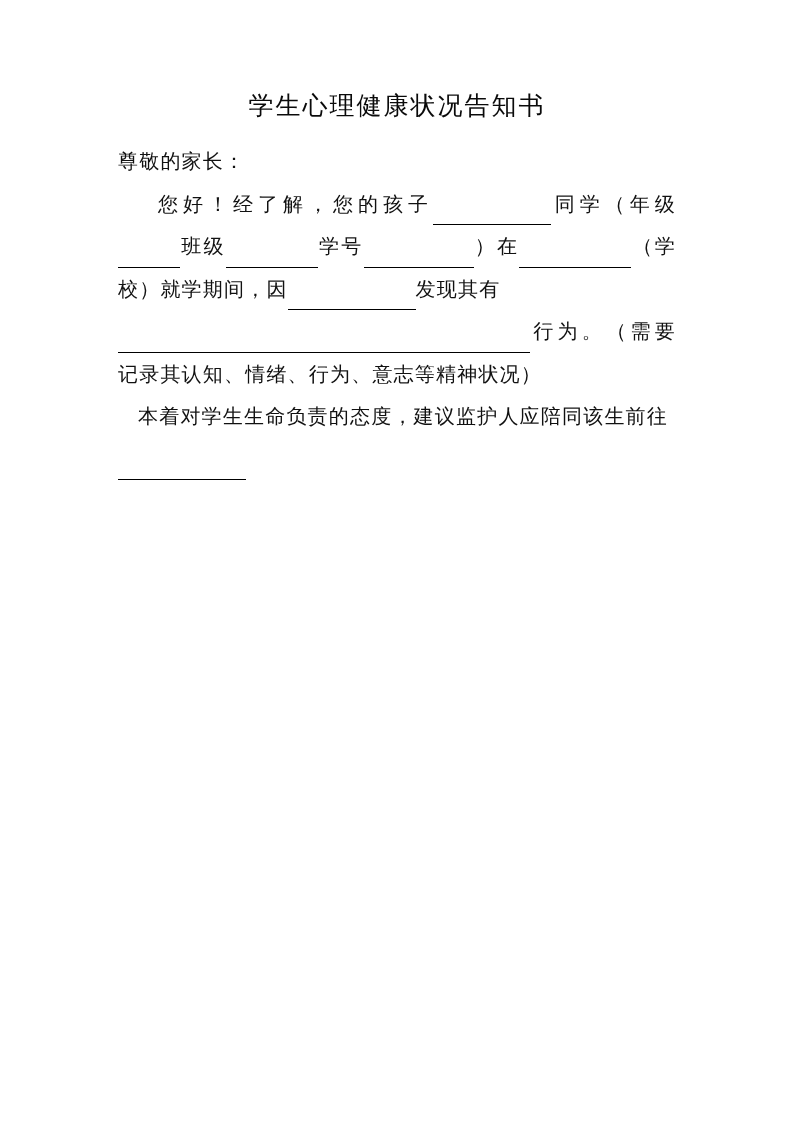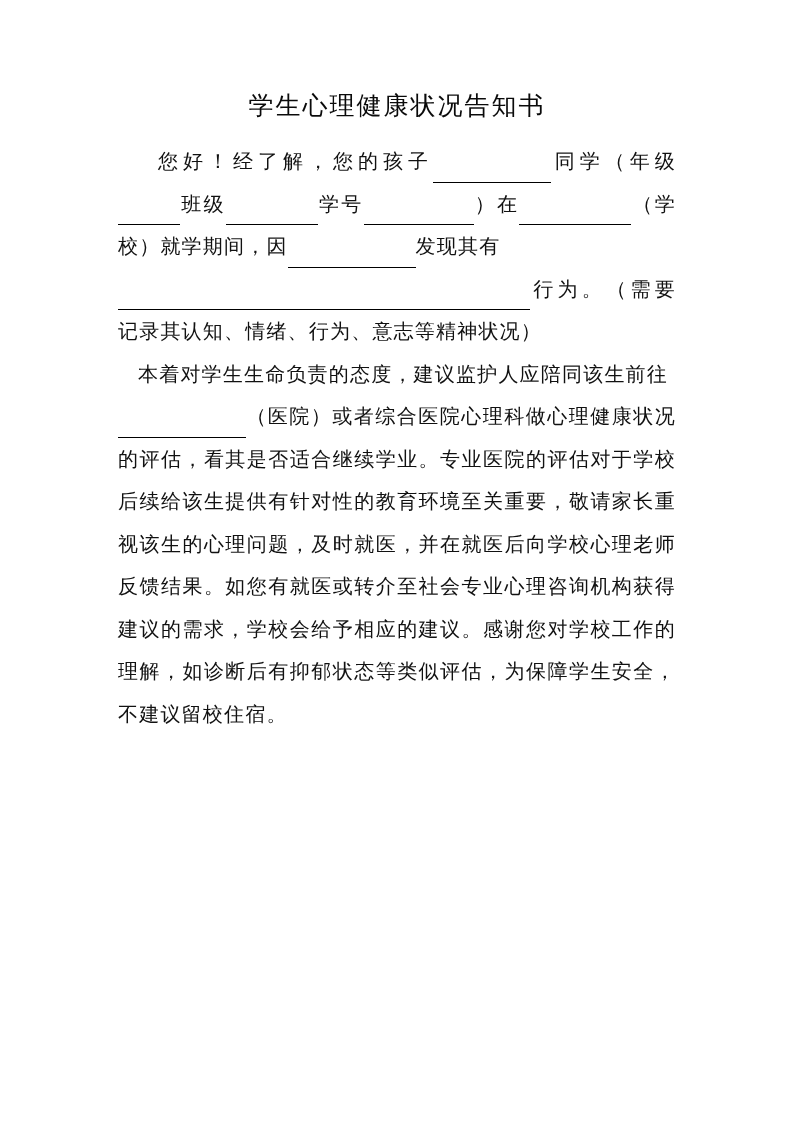--- a/index.html
+++ b/index.html
@@ -83,20 +83,21 @@
   .blank-hosp   { width: 128px; }
 </style>
 </head>
 <body>
 
 <div class="page">
   <div class="doc-body">
 
     <h1 class="doc-title">学生心理健康状况告知书</h1>
 
+    <p class="para salutation">尊敬的家长：</p>
 
     <p class="para indent2"><span>您好！经了解，您的孩子</span><span class="blank blank-name"></span><span>同学（年级</span><span class="blank blank-grade"></span><span>班级</span><span class="blank blank-class"></span><span>学号</span><span class="blank blank-id"></span><span>）在</span><span class="blank blank-school"></span><span>（学校）就学期间，因</span><span class="blank blank-reason"></span><span>发现其有</span><br><span class="blank blank-long"></span><span>行为。（需要记录其认知、情绪、行为、意志等精神状况）</span></p>
 
 
-    <p class="para indent1"><span>本着对学生生命负责的态度，建议监护人应陪同该生前往</span><br><span class="blank blank-hosp"></span><span>（医院）或者综合医院心理科做心理健康状况的评估，看其是否适合继续学业。专业医院的评估对于学校后续给该生提供有针对性的教育环境至关重要，敬请家长重视该生的心理问题，及时就医，并在就医后向学校心理老师反馈结果。如您有就医或转介至社会专业心理咨询机构获得建议的需求，学校会给予相应的建议。感谢您对学校工作的理解，如诊断后有抑郁状态等类似评估，为保障学生安全，不建议留校住宿。</span></p>
+    <p class="para indent1"><span>本着对学生生命负责的态度，建议监护人应陪同该生前往</span><br><span class="blank blank-hosp"></span></p>
 
   </div>
 </div>
 
 </body></html>

